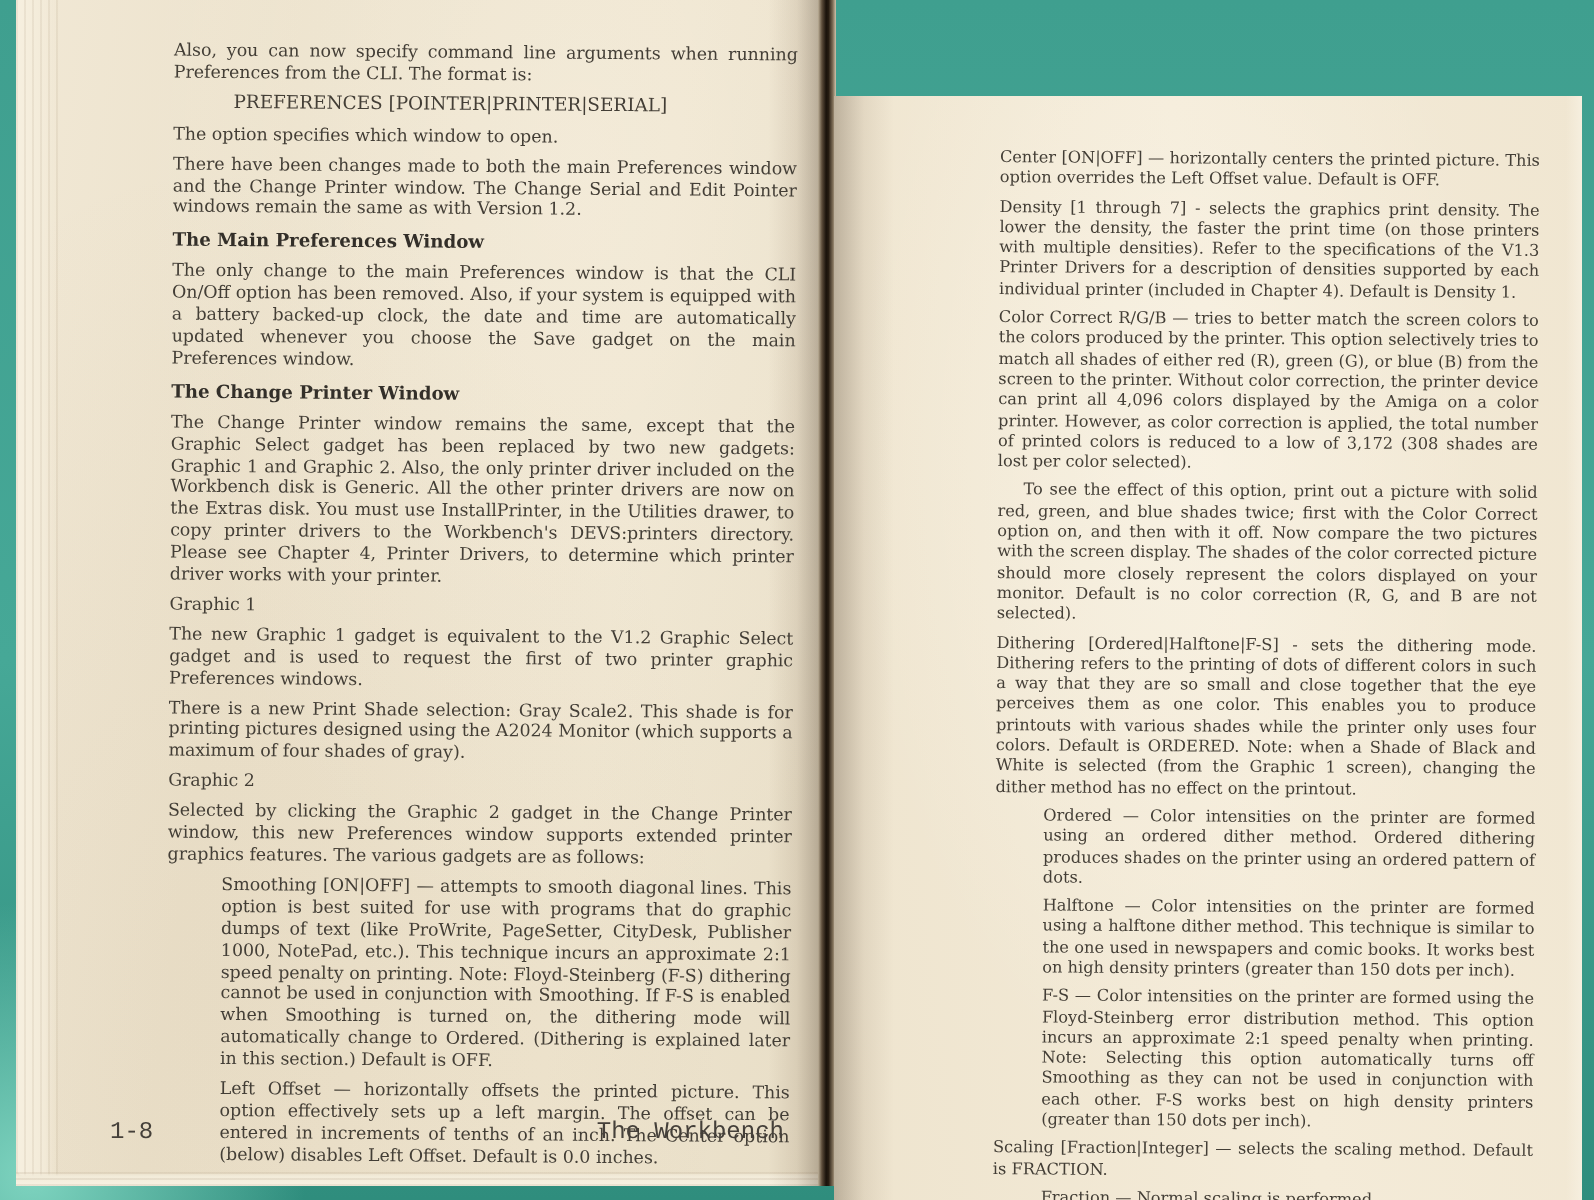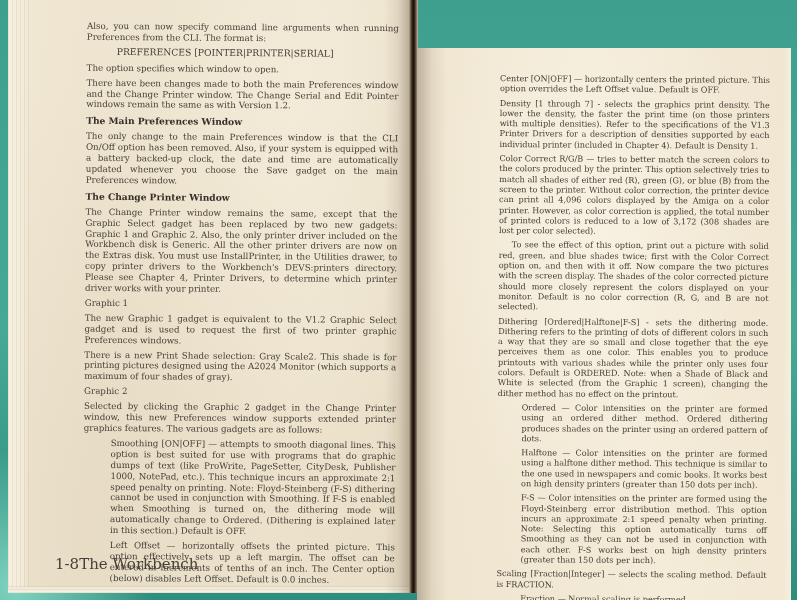--- a/index.html
+++ b/index.html
@@ -46,22 +46,22 @@
     transform:rotate(.45deg);transform-origin:50% 0;}
   .content-r{left:83px;top:26px;width:270px;font-size:8.1px;line-height:10.3px;
     transform:rotate(.4deg);transform-origin:50% 0;}
   .p{margin:0 0 4px;text-align:justify;}
   .ph{font-weight:bold;font-size:9.1px;color:#332f29;margin:6px 0 4px;text-align:left;}
   .code{margin:1px 0 5px 30px;text-align:left;font-size:9.2px;}
   .label{text-align:left;}
   .ind{margin-left:27px;}
   .ind2{margin-left:24px;}
   .fl{text-indent:13px;}
-  .footer{position:absolute;bottom:20px;display:flex;
-    font-size:15px;color:#45403a;}
+  .footer{position:absolute;bottom:20px;display:flex;justify-content:space-between;
+    font-size:12px;color:#45403a;font-family:Liberation Mono, monospace;}
   .footer-l{left:47px;right:18px;}
   .footer-r{left:36px;right:30px;}
 </style>
 </head>
 <body>
 
 <div class="scene">
 
   <div class="page page-l">
     <div class="edge-left"></div>

